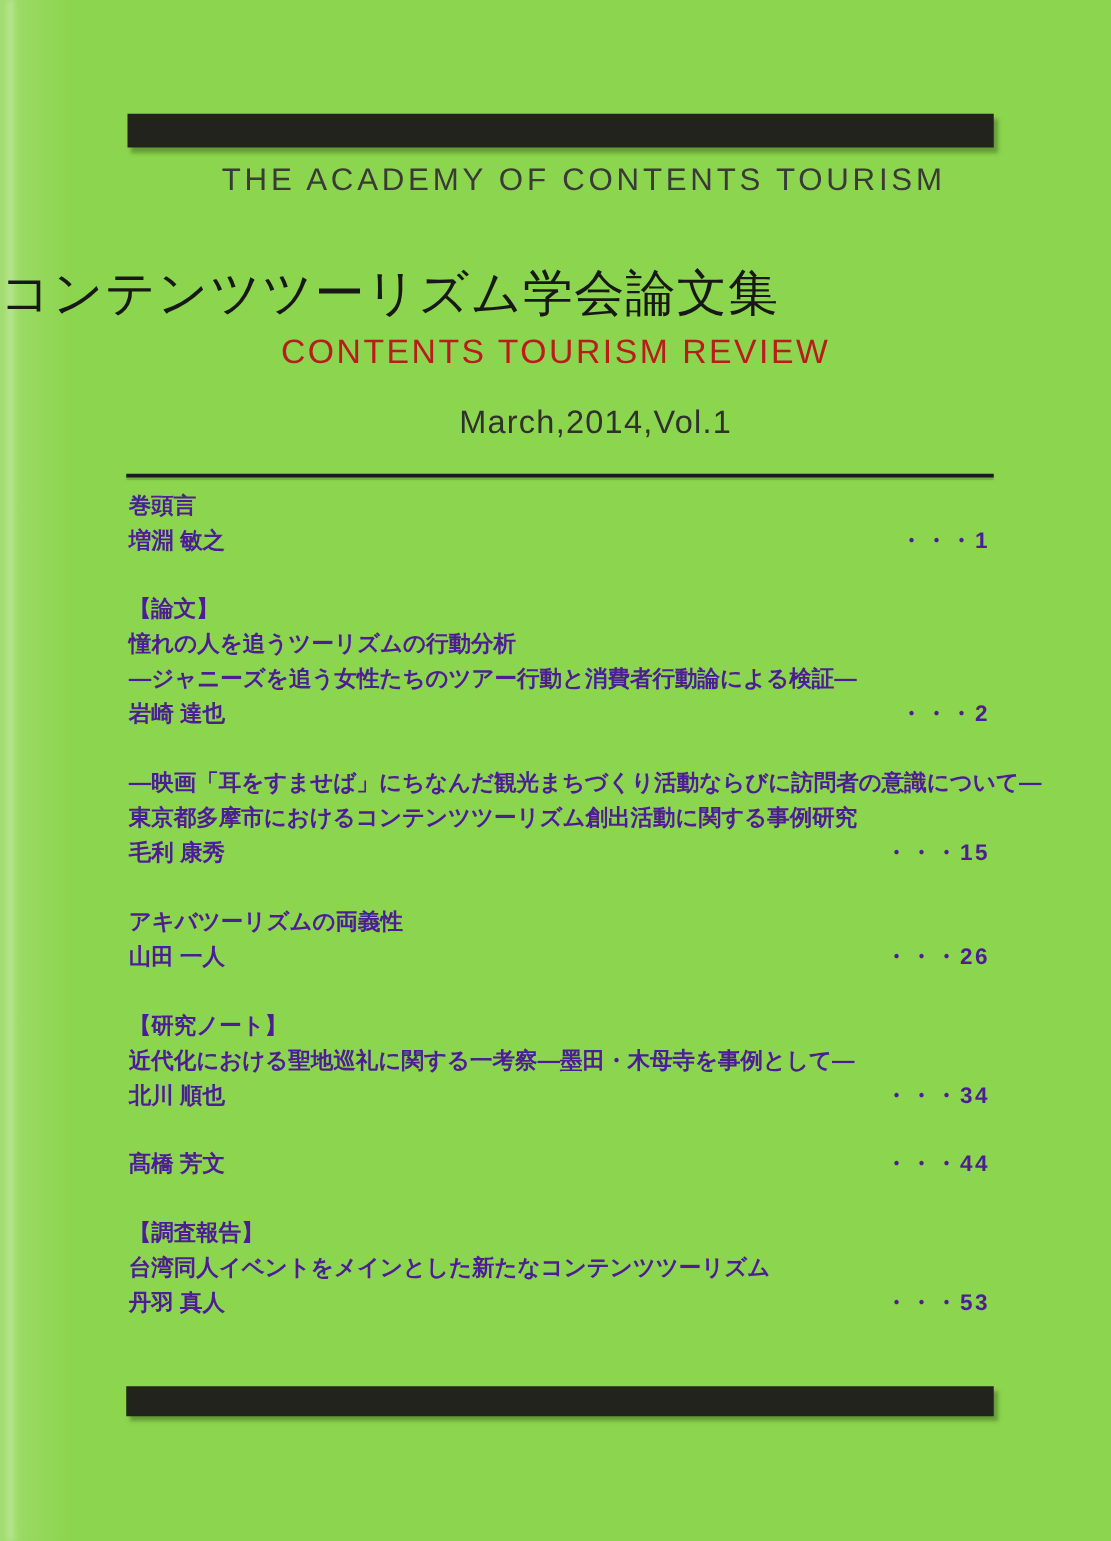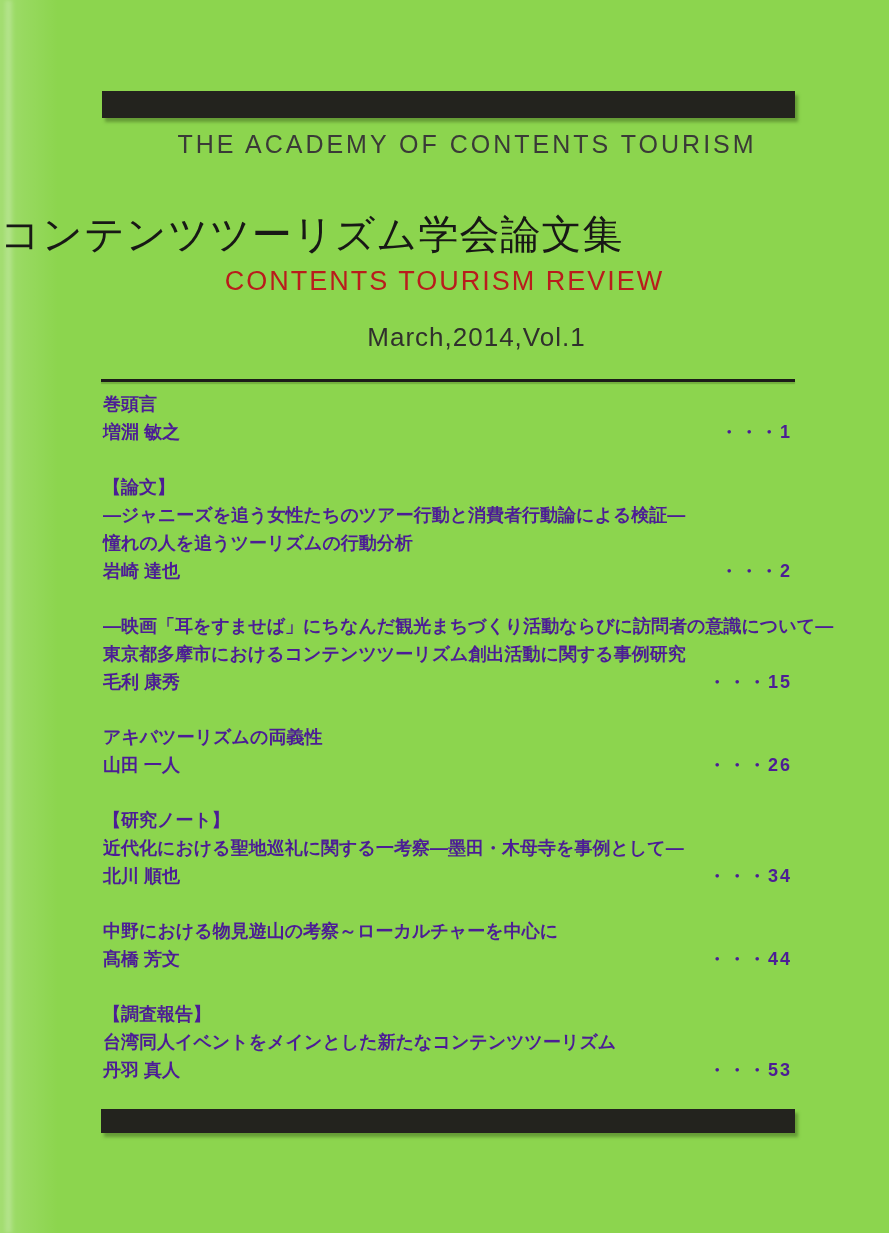--- a/index.html
+++ b/index.html
@@ -143,22 +143,22 @@
     <div class="toc-block">
       <div class="toc-line">巻頭言</div>
       <div class="toc-author-row">
         <span class="toc-author">増淵 敏之</span>
         <span class="toc-page">・・・1</span>
       </div>
     </div>
 
     <div class="toc-block">
       <div class="toc-heading">【論文】</div>
+      <div class="toc-line">憧れの人を追うツーリズムの行動分析</div>
       <div class="toc-line">―ジャニーズを追う女性たちのツアー行動と消費者行動論による検証―</div>
-      <div class="toc-line">憧れの人を追うツーリズムの行動分析</div>
       <div class="toc-author-row">
         <span class="toc-author">岩崎 達也</span>
         <span class="toc-page">・・・2</span>
       </div>
     </div>
 
     <div class="toc-block">
       <div class="toc-line">―映画「耳をすませば」にちなんだ観光まちづくり活動ならびに訪問者の意識について―</div>
       <div class="toc-line">東京都多摩市におけるコンテンツツーリズム創出活動に関する事例研究</div>
       <div class="toc-author-row">
@@ -178,21 +178,20 @@
     <div class="toc-block">
       <div class="toc-heading">【研究ノート】</div>
       <div class="toc-line">近代化における聖地巡礼に関する一考察―墨田・木母寺を事例として―</div>
       <div class="toc-author-row">
         <span class="toc-author">北川 順也</span>
         <span class="toc-page">・・・34</span>
       </div>
     </div>
 
     <div class="toc-block">
-      <div class="toc-line">中野における物見遊山の考察～ローカルチャーを中心に</div>
       <div class="toc-author-row">
         <span class="toc-author">髙橋 芳文</span>
         <span class="toc-page">・・・44</span>
       </div>
     </div>
 
     <div class="toc-block">
       <div class="toc-heading">【調査報告】</div>
       <div class="toc-line">台湾同人イベントをメインとした新たなコンテンツツーリズム</div>
       <div class="toc-author-row">

